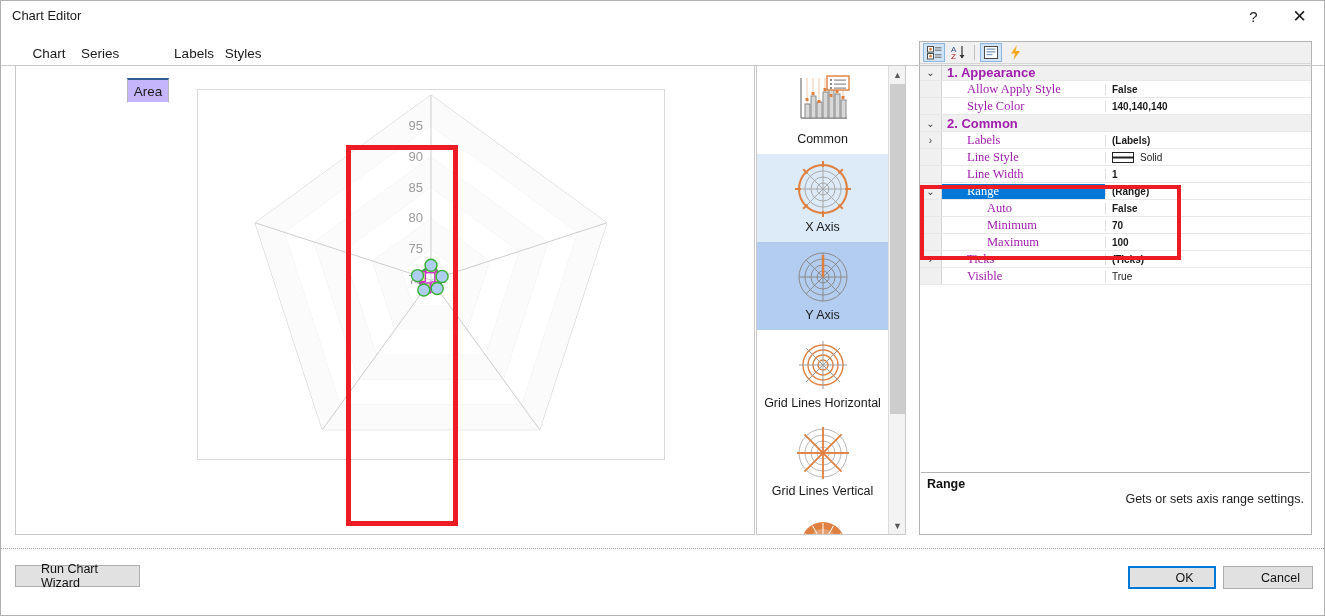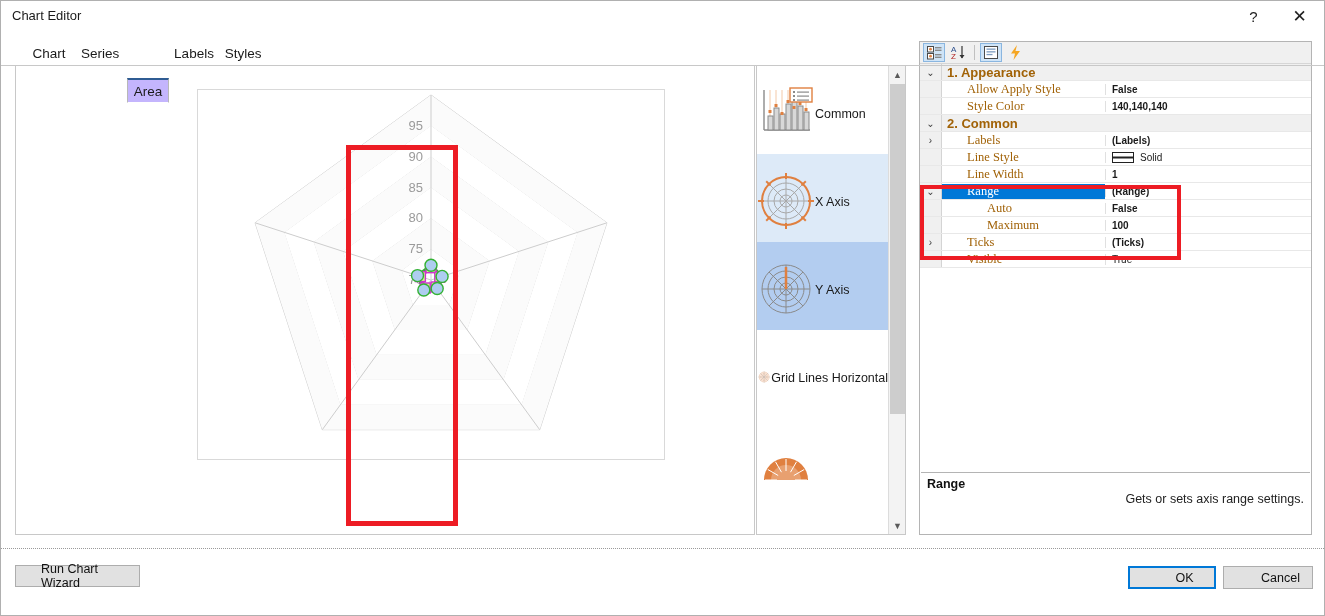--- a/index.html
+++ b/index.html
@@ -77,21 +77,21 @@
   }
 
   
   #icon-panel {
     position: absolute; left: 755px; top: 64px; width: 150px; height: 470px;
     background: #ffffff; border: 1px solid #c8c8c8;
     overflow: hidden;
   }
   .icon-item {
     position: relative; width: 131px; height: 88px;
-    display: flex; flex-direction: row;
+    display: flex; flex-direction: column;
     align-items: center; justify-content: flex-start;
     padding-top: 6px; cursor: default;
   }
   .icon-item.sel-light { background: #ddeaf8; }
   .icon-item.sel-dark  { background: #b3cdf0; }
   .icon-label {
     font-size: 12.5px; color: #1a1a1a; white-space: nowrap;
     margin-top: 2px;
   }
   .icon-glyph { width: 58px; height: 58px; display:block; }
@@ -140,21 +140,21 @@
     border-bottom: 1px solid #e8e8e8;
   }
   .pgutter {
     width: 22px; height: 100%; flex: 0 0 22px;
     background: #f0f0f0; border-right: 1px solid #d4d4d4;
     display: flex; align-items: center; justify-content: center;
     color: #404040; font-size: 10px;
   }
   .pname {
     flex: 0 0 163px; padding-left: 5px;
-    font-size: 12.5px; color: #a16207; white-space: nowrap; overflow: hidden;
+    font-size: 12.5px; color: #a21caf; white-space: nowrap; overflow: hidden;
   }
   .pname.indent { padding-left: 25px; font-family: Liberation Serif, serif; }
   .pval {
     flex: 1; padding-left: 6px;
     font-size: 10px; color: #1a1a1a; font-weight: bold;
     white-space: nowrap; overflow: hidden;
     display: flex; align-items: center; gap: 6px;
     border-left: 1px solid #e0e0e0;
   }
   .prow.category { background: #f0f0f0; }
@@ -363,20 +363,37 @@
             <line x1="29" y1="29" x2="29.0" y2="53.0" stroke="#9b9b9b" stroke-width="1"></line>
             <line x1="29" y1="29" x2="12.0" y2="46.0" stroke="#9b9b9b" stroke-width="1"></line>
             <line x1="29" y1="29" x2="5.0" y2="29.0" stroke="#9b9b9b" stroke-width="1"></line>
             <line x1="29" y1="29" x2="12.0" y2="12.0" stroke="#9b9b9b" stroke-width="1"></line>
             <line x1="29" y1="29" x2="29.0" y2="5.0" stroke="#9b9b9b" stroke-width="1"></line>
             <line x1="29" y1="29" x2="46.0" y2="12.0" stroke="#9b9b9b" stroke-width="1"></line>
           </svg>
           <div class="icon-label">Grid Lines Horizontal</div>
         </div>
         <div class="icon-item">
+          <svg viewBox="0 0 58 58" class="icon-glyph">
+            <circle cx="29" cy="29" r="6" fill="none" stroke="#b5b5b5" stroke-width="1"></circle>
+            <circle cx="29" cy="29" r="12" fill="none" stroke="#b5b5b5" stroke-width="1"></circle>
+            <circle cx="29" cy="29" r="18" fill="none" stroke="#b5b5b5" stroke-width="1"></circle>
+            <circle cx="29" cy="29" r="24" fill="none" stroke="#b5b5b5" stroke-width="1"></circle>
+            <line x1="3.0" y1="29.0" x2="55.0" y2="29.0" stroke="#e08040" stroke-width="1.4"></line>
+            <line x1="10.6" y1="10.6" x2="47.4" y2="47.4" stroke="#e08040" stroke-width="1.4"></line>
+            <line x1="29.0" y1="3.0" x2="29.0" y2="55.0" stroke="#e08040" stroke-width="1.4"></line>
+            <line x1="47.4" y1="10.6" x2="10.6" y2="47.4" stroke="#e08040" stroke-width="1.4"></line>
+            <line x1="55.0" y1="29.0" x2="3.0" y2="29.0" stroke="#e08040" stroke-width="1.4"></line>
+            <line x1="47.4" y1="47.4" x2="10.6" y2="10.6" stroke="#e08040" stroke-width="1.4"></line>
+            <line x1="29.0" y1="55.0" x2="29.0" y2="3.0" stroke="#e08040" stroke-width="1.4"></line>
+            <line x1="10.6" y1="47.4" x2="47.4" y2="10.6" stroke="#e08040" stroke-width="1.4"></line>
+          </svg>
+          <div class="icon-label">Grid Lines Vertical</div>
+        </div>
+        <div class="icon-item">
           <svg viewBox="0 0 58 34" class="icon-glyph" style="width:58px;height:34px;">
             <path d="M7 32 A22 22 0 0 1 51 32 Z" fill="#e08040"></path>
             <path d="M14 32 A15 15 0 0 1 44 32 Z" fill="#ffffff" opacity="0.25"></path>
             <line x1="20.0" y1="32.0" x2="8.0" y2="32.0" stroke="#ffffff" stroke-width="1"></line>
             <line x1="21.2" y1="27.5" x2="10.8" y2="21.5" stroke="#ffffff" stroke-width="1"></line>
             <line x1="24.5" y1="24.2" x2="18.5" y2="13.8" stroke="#ffffff" stroke-width="1"></line>
             <line x1="29.0" y1="23.0" x2="29.0" y2="11.0" stroke="#ffffff" stroke-width="1"></line>
             <line x1="33.5" y1="24.2" x2="39.5" y2="13.8" stroke="#ffffff" stroke-width="1"></line>
             <line x1="36.8" y1="27.5" x2="47.2" y2="21.5" stroke="#ffffff" stroke-width="1"></line>
             <line x1="38.0" y1="32.0" x2="50.0" y2="32.0" stroke="#ffffff" stroke-width="1"></line>
@@ -478,20 +495,25 @@
           <div class="pname indent">Range</div>
           <div class="pval">(Range)</div>
         </div>
         <div class="prow">
           <div class="pgutter"></div>
           <div class="pname indent" style="padding-left: 45px;">Auto</div>
           <div class="pval">False</div>
         </div>
         <div class="prow">
           <div class="pgutter"></div>
+          <div class="pname indent" style="padding-left: 45px;">Minimum</div>
+          <div class="pval">70</div>
+        </div>
+        <div class="prow">
+          <div class="pgutter"></div>
           <div class="pname indent" style="padding-left: 45px;">Maximum</div>
           <div class="pval">100</div>
         </div>
         <div class="prow">
           <div class="pgutter">›</div>
           <div class="pname indent">Ticks</div>
           <div class="pval">(Ticks)</div>
         </div>
         <div class="prow">
           <div class="pgutter"></div>

